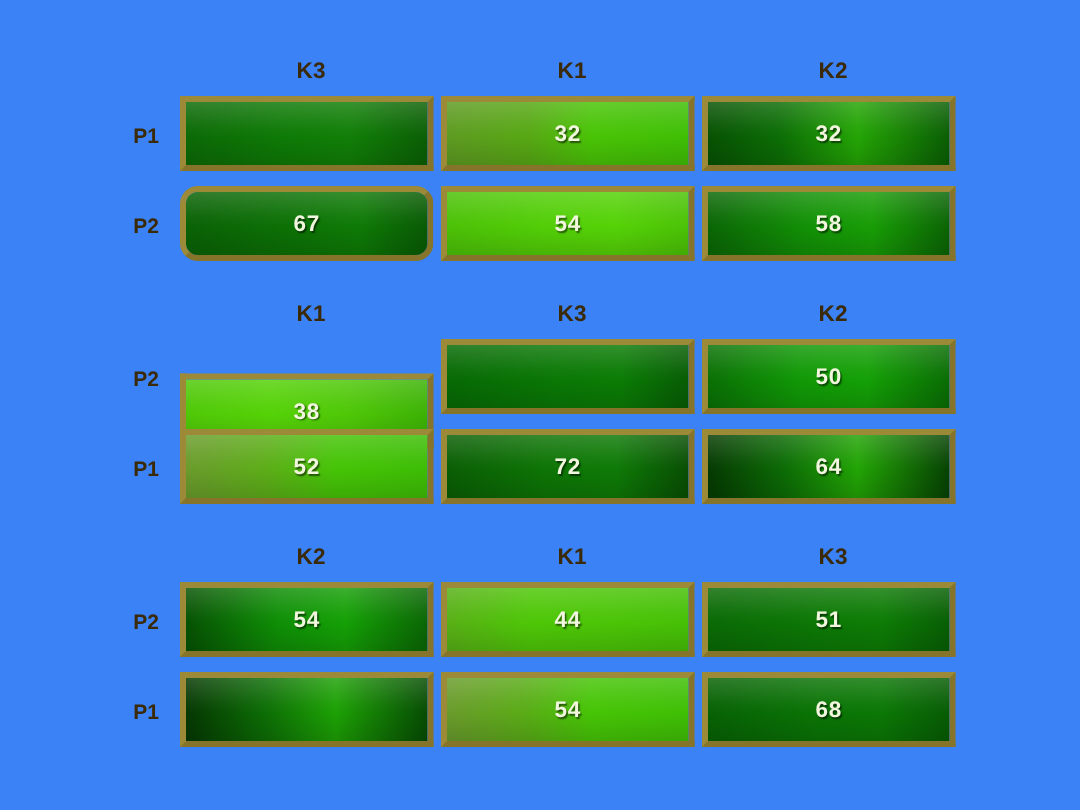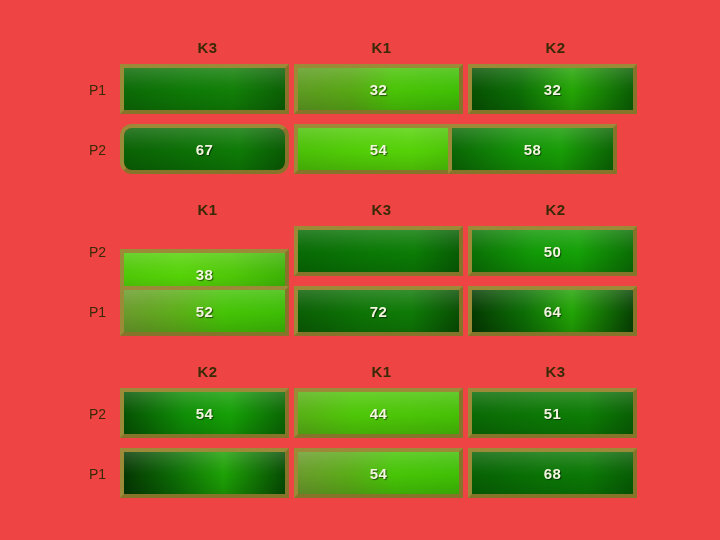--- a/index.html
+++ b/index.html
@@ -48,21 +48,21 @@
     position: relative;
     height: 60px;
   }
   .row-label {
     position: absolute;
     left: 60px;
     width: 46px;
     top: 17px;
     text-align: right;
     font-size: 14px;
-    font-weight: normal;
+    font-weight: bold;
     color: #3A2A07;
     line-height: 18px;
   }
   .cell {
     position: absolute;
     top: 0;
     width: 169px;
     height: 50px;
     border: 4px solid #8E7C2F;
     border-top-color: #9C8A38;
@@ -95,21 +95,21 @@
     font-size: 15px;
     font-weight: bold;
     color: #F2F6DF;
     text-shadow: 1px 1px 1px rgba(0,0,0,0.55);
     letter-spacing: 0.5px;
   }
 </style>
 </head>
 <body>
 
-<div id="stage" style="background: #ef4444;">
+<div id="stage" style="background: #3b82f6;">
     <div class="block" style="top: 38px;">
       <div class="hdr-row">
         <div class="col-head" style="left: 120px; color: rgb(58, 42, 7);">K3</div>
         <div class="col-head" style="left: 294px; color: rgb(58, 42, 7);">K1</div>
         <div class="col-head" style="left: 468px; color: rgb(58, 42, 7);">K2</div>
       </div>
       <div class="data-row">
         <div class="row-label" style="color: rgb(58, 42, 7);">P1</div>
         <div class="cell" style="left: 120px;">
           <div class="cell-fill" style="background: linear-gradient(to right, rgb(12, 106, 6) 0%, rgb(14, 122, 6) 40%, rgb(17, 127, 7) 68%, rgb(11, 95, 5) 100%);"></div>
@@ -131,21 +131,21 @@
         <div class="cell" style="left: 120px; border-radius: 12px;">
           <div class="cell-fill" style="background: linear-gradient(to right, rgb(10, 98, 5) 0%, rgb(12, 114, 5) 45%, rgb(14, 122, 6) 72%, rgb(9, 90, 4) 100%);"></div>
           <div class="cell-sheen"></div>
           <div class="cell-val" style="color: rgb(242, 246, 223);">67</div>
         </div>
         <div class="cell" style="left: 294px;">
           <div class="cell-fill" style="background: linear-gradient(to right, rgb(76, 193, 7) 0%, rgb(82, 206, 7) 40%, rgb(85, 210, 7) 70%, rgb(75, 194, 6) 100%);"></div>
           <div class="cell-sheen"></div>
           <div class="cell-val" style="color: rgb(242, 246, 223);">54</div>
         </div>
-        <div class="cell" style="left: 448px;">
+        <div class="cell" style="left: 468px;">
           <div class="cell-fill" style="background: linear-gradient(to right, rgb(10, 102, 5) 0%, rgb(18, 144, 6) 40%, rgb(24, 157, 6) 68%, rgb(11, 100, 4) 100%);"></div>
           <div class="cell-sheen"></div>
           <div class="cell-val" style="color: rgb(242, 246, 223);">58</div>
         </div>
       </div>
     </div>
     <div class="block" style="top: 200px;">
       <div class="hdr-row">
         <div class="col-head" style="left: 120px; color: rgb(58, 42, 7);">K1</div>
         <div class="col-head" style="left: 294px; color: rgb(58, 42, 7);">K3</div>

